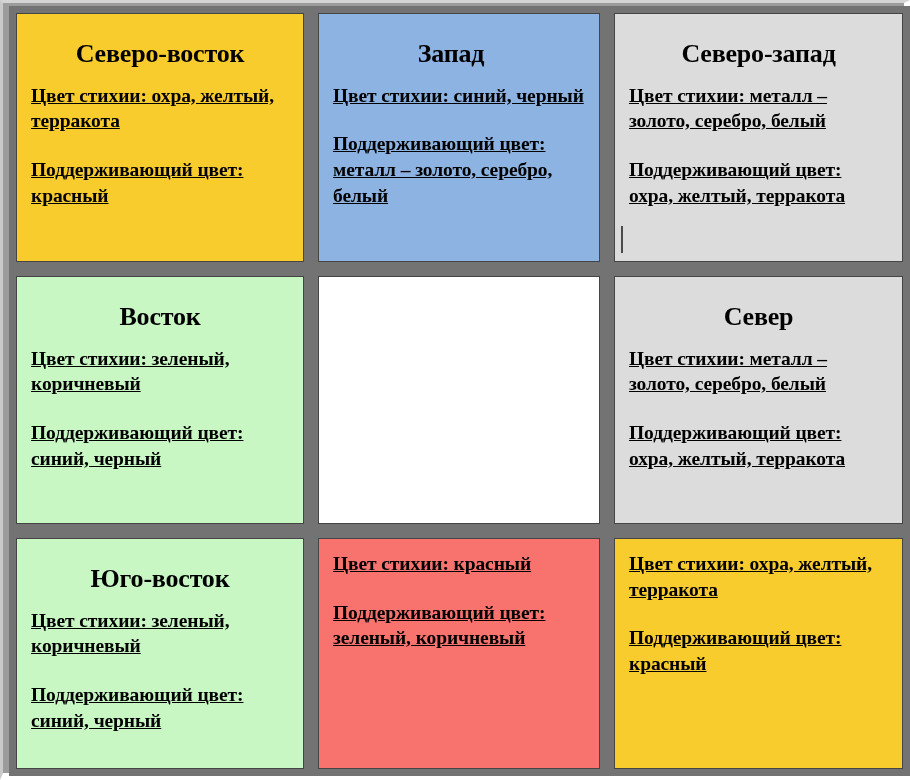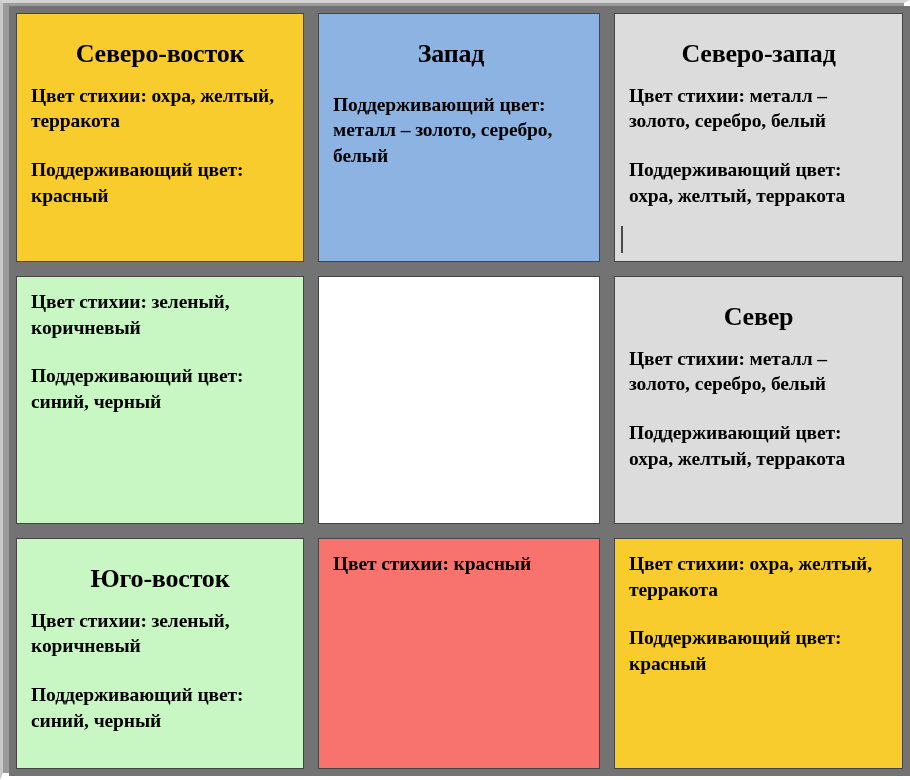--- a/index.html
+++ b/index.html
@@ -81,20 +81,21 @@
   }
 
   .cell-line {
     display: block;
     font-weight: bold;
     font-size: 19.5px;
     line-height: 1.32;
     color: #000000;
     text-align: left;
     letter-spacing: -0.1px;
+    text-decoration: underline;
   }
   .cell-line.spaced { margin-top: 23px; }
 
   
   .c-yellow { background: #F9CC2E; }
   .c-blue   { background: #8CB3E2; }
   .c-grey   { background: #DCDCDC; padding-left: 16px; }
   .c-green  { background: #C8F7C4; }
   .c-red    { background: #F8726E; }
   .c-white  { background: #FFFFFF; }
@@ -122,33 +123,35 @@
       <div class="cell c-yellow">
         <div class="cell-inner">
           <span class="cell-title">Северо-восток</span>
           <span class="cell-line">Цвет стихии: охра, желтый, терракота</span>
           <span class="cell-line spaced">Поддерживающий цвет: красный</span>
         </div>
       </div>
       <div class="cell c-blue">
         <div class="cell-inner">
           <span class="cell-title title-nudge-left">Запад</span>
+          <span class="cell-line">Цвет стихии: синий, черный</span>
           <span class="cell-line spaced">Поддерживающий цвет: металл – золото, серебро, белый</span>
         </div>
       </div>
       <div class="cell c-grey">
         <div class="cell-inner">
           <span class="cell-title">Северо-запад</span>
           <span class="cell-line">Цвет стихии: металл – золото, серебро, белый</span>
           <span class="cell-line spaced">Поддерживающий цвет: охра, желтый, терракота</span>
           <span class="caret"></span>
         </div>
       </div>
       <div class="cell c-green">
         <div class="cell-inner">
+          <span class="cell-title">Восток</span>
           <span class="cell-line">Цвет стихии: зеленый, коричневый</span>
           <span class="cell-line spaced">Поддерживающий цвет: синий, черный</span>
         </div>
       </div>
       <div class="cell c-white empty-center">
         <div class="cell-inner"></div>
       </div>
       <div class="cell c-grey">
         <div class="cell-inner">
           <span class="cell-title">Север</span>
@@ -159,20 +162,21 @@
       <div class="cell c-green">
         <div class="cell-inner">
           <span class="cell-title">Юго-восток</span>
           <span class="cell-line">Цвет стихии: зеленый, коричневый</span>
           <span class="cell-line spaced">Поддерживающий цвет: синий, черный</span>
         </div>
       </div>
       <div class="cell c-red">
         <div class="cell-inner">
           <span class="cell-line">Цвет стихии: красный</span>
+          <span class="cell-line spaced">Поддерживающий цвет: зеленый, коричневый</span>
         </div>
       </div>
       <div class="cell c-yellow">
         <div class="cell-inner">
           <span class="cell-line">Цвет стихии: охра, желтый, терракота</span>
           <span class="cell-line spaced">Поддерживающий цвет: красный</span>
         </div>
       </div>
     </div>
 </div>

